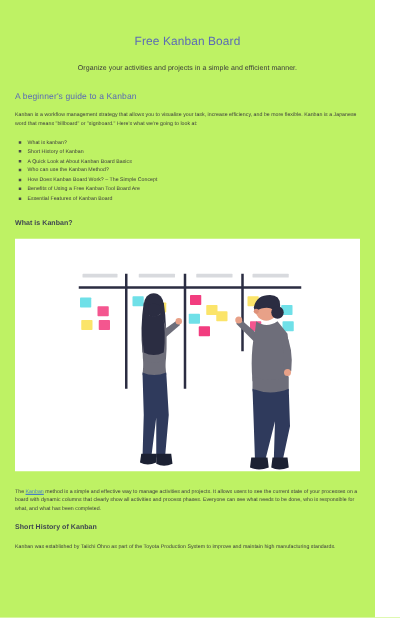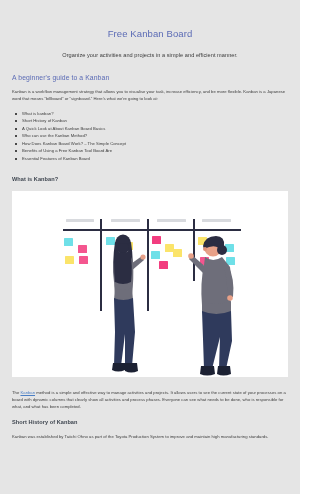--- a/index.html
+++ b/index.html
@@ -13,21 +13,21 @@
     font-family: "Liberation Sans", sans-serif;
     color: #3d3d3d;
     overflow: hidden;
     position: relative;
   }
   .page {
     width: 300px;
     height: 494px;
     box-sizing: border-box;
     padding: 0 12px;
-    background: #e5e5e5;
+    background: #bef264;
     position: relative;
   }
   .doc-title {
     text-align: center;
     color: #5b6bb5;
     font-size: 9.5px;
     font-weight: 400;
     letter-spacing: 0.1px;
     margin: 0;
     padding-top: 28px;

